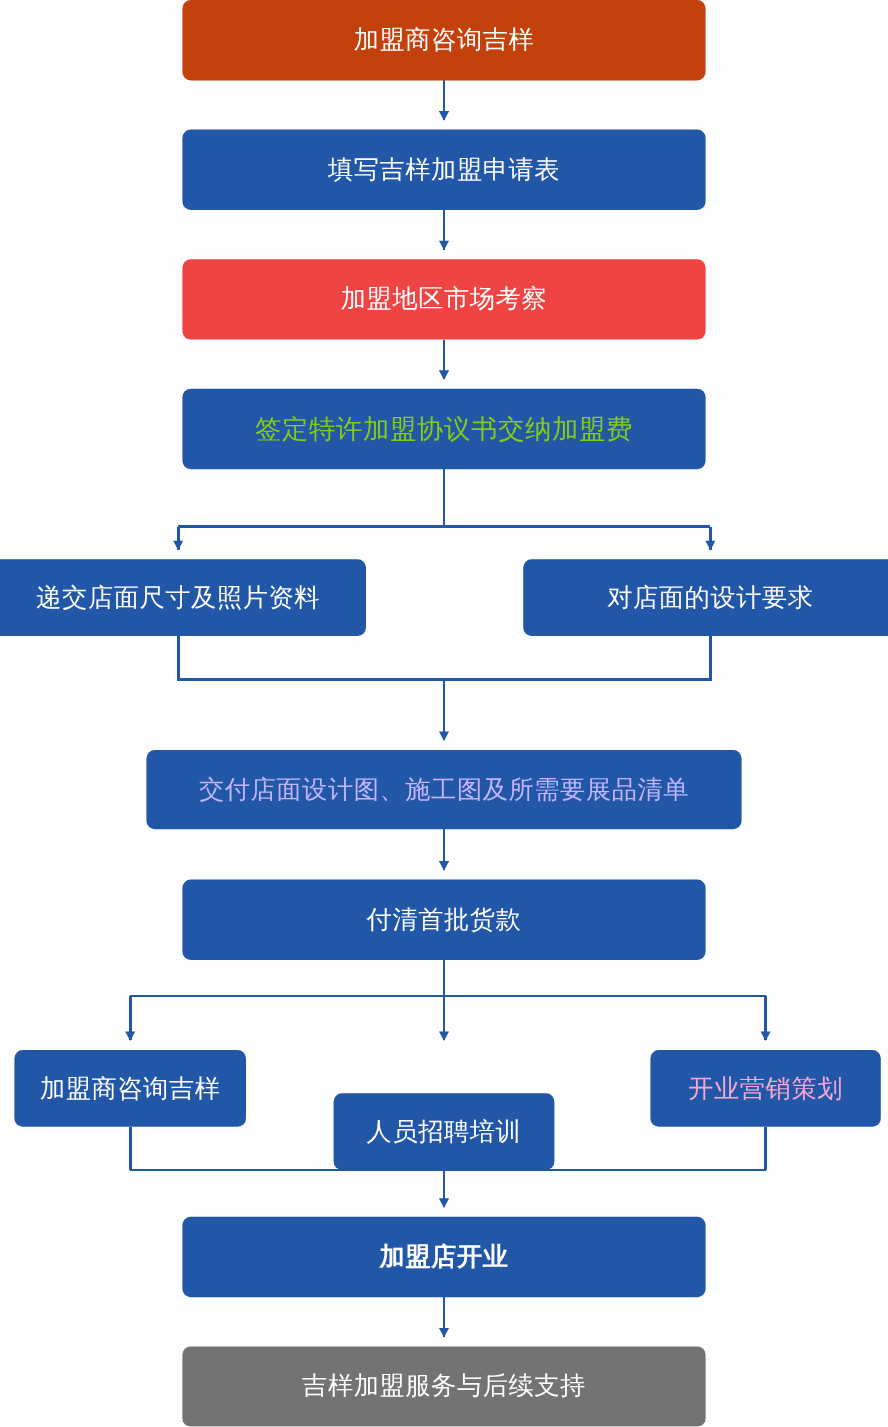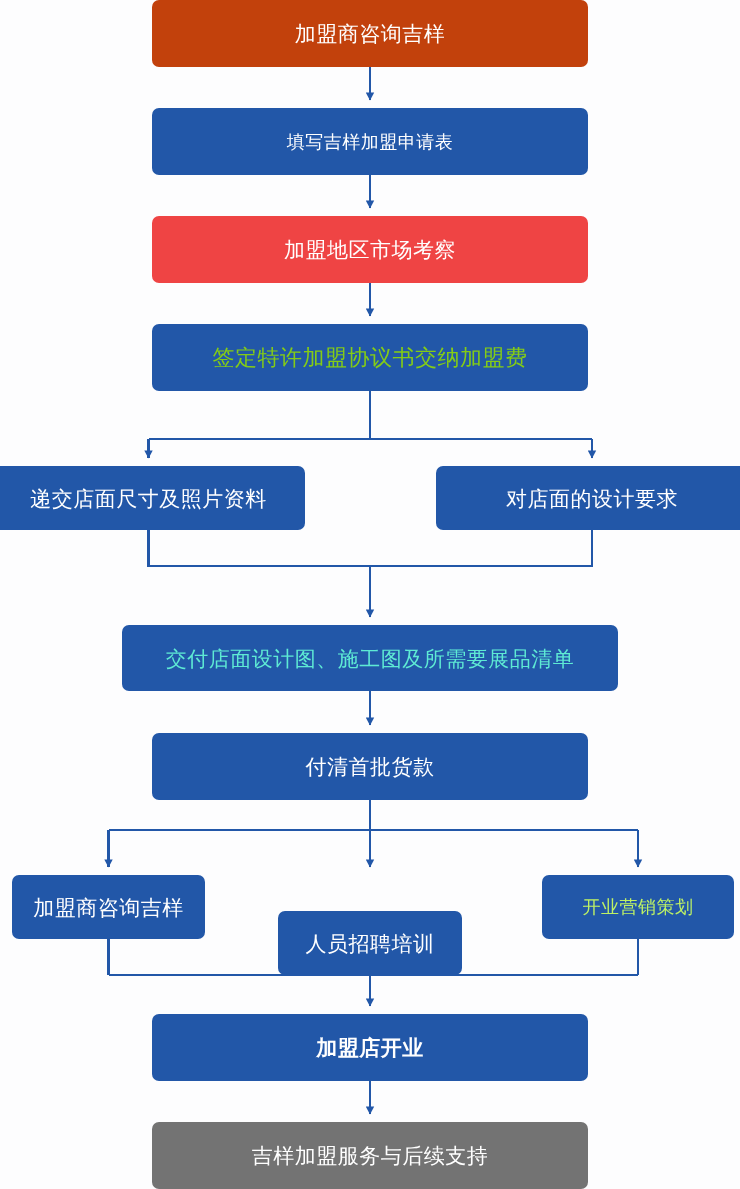--- a/index.html
+++ b/index.html
@@ -75,48 +75,48 @@
         <path d="M108.5 975 L638 975"></path>
         <path d="M370 975 L370 1006" marker-end="url(#arrowhead)"></path>
         <path d="M370 1081 L370 1114" marker-end="url(#arrowhead)"></path>
       </g>
   </svg>
 
   <div id="nodes-layer">
       <div class="node-box" style="left: 152px; top: 0px; width: 436px; height: 67px; background: #c2410c; color: rgb(255, 255, 255); font-size: 21px;">
         <span class="node-label">加盟商咨询吉样</span>
       </div>
-      <div class="node-box" style="left: 152px; top: 108px; width: 436px; height: 67px; background: rgb(34, 87, 168); color: rgb(255, 255, 255); font-size: 18px;">
+      <div class="node-box" style="left: 152px; top: 108px; width: 436px; height: 67px; background: rgb(34, 87, 168); color: rgb(255, 255, 255); font-size: 21px;">
         <span class="node-label">填写吉样加盟申请表</span>
       </div>
       <div class="node-box" style="left: 152px; top: 216px; width: 436px; height: 67px; background: #ef4444; color: rgb(255, 255, 255); font-size: 21px;">
         <span class="node-label">加盟地区市场考察</span>
       </div>
       <div class="node-box" style="left: 152px; top: 324px; width: 436px; height: 67px; background: rgb(34, 87, 168); color: #84cc16; font-size: 22px;">
         <span class="node-label">签定特许加盟协议书交纳加盟费</span>
       </div>
       <div class="node-box" style="left: -8px; top: 466px; width: 313px; height: 64px; background: rgb(34, 87, 168); color: rgb(255, 255, 255); font-size: 21px;">
         <span class="node-label">递交店面尺寸及照片资料</span>
       </div>
       <div class="node-box" style="left: 436px; top: 466px; width: 312px; height: 64px; background: rgb(34, 87, 168); color: rgb(255, 255, 255); font-size: 21px;">
         <span class="node-label">对店面的设计要求</span>
       </div>
-      <div class="node-box" style="left: 122px; top: 625px; width: 496px; height: 66px; background: rgb(34, 87, 168); color: #5eead4; font-size: 21px;">
+      <div class="node-box" style="left: 122px; top: 625px; width: 496px; height: 66px; background: rgb(34, 87, 168); color: #c4b5fd; font-size: 21px;">
         <span class="node-label">交付店面设计图、施工图及所需要展品清单</span>
       </div>
       <div class="node-box" style="left: 152px; top: 733px; width: 436px; height: 67px; background: rgb(34, 87, 168); color: rgb(255, 255, 255); font-size: 21px;">
         <span class="node-label">付清首批货款</span>
       </div>
       <div class="node-box" style="left: 12px; top: 875px; width: 193px; height: 64px; background: rgb(34, 87, 168); color: rgb(255, 255, 255); font-size: 21px;">
         <span class="node-label">加盟商咨询吉样</span>
       </div>
       <div class="node-box" style="left: 278px; top: 875px; width: 184px; height: 64px; background: rgb(34, 87, 168); color: rgb(255, 255, 255); font-size: 21px; margin-top: 36px;">
         <span class="node-label">人员招聘培训</span>
       </div>
-      <div class="node-box" style="left: 542px; top: 875px; width: 192px; height: 64px; background: rgb(34, 87, 168); color: #bef264; font-size: 18px;">
+      <div class="node-box" style="left: 542px; top: 875px; width: 192px; height: 64px; background: rgb(34, 87, 168); color: #f9a8d4; font-size: 21px;">
         <span class="node-label">开业营销策划</span>
       </div>
       <div class="node-box" style="left: 152px; top: 1014px; width: 436px; height: 67px; background: rgb(34, 87, 168); color: rgb(255, 255, 255); font-size: 21px; font-weight: bold;">
         <span class="node-label">加盟店开业</span>
       </div>
       <div class="node-box" style="left: 152px; top: 1122px; width: 436px; height: 67px; background: #737373; color: rgb(255, 255, 255); font-size: 21px;">
         <span class="node-label">吉样加盟服务与后续支持</span>
       </div>
     </div>
 

